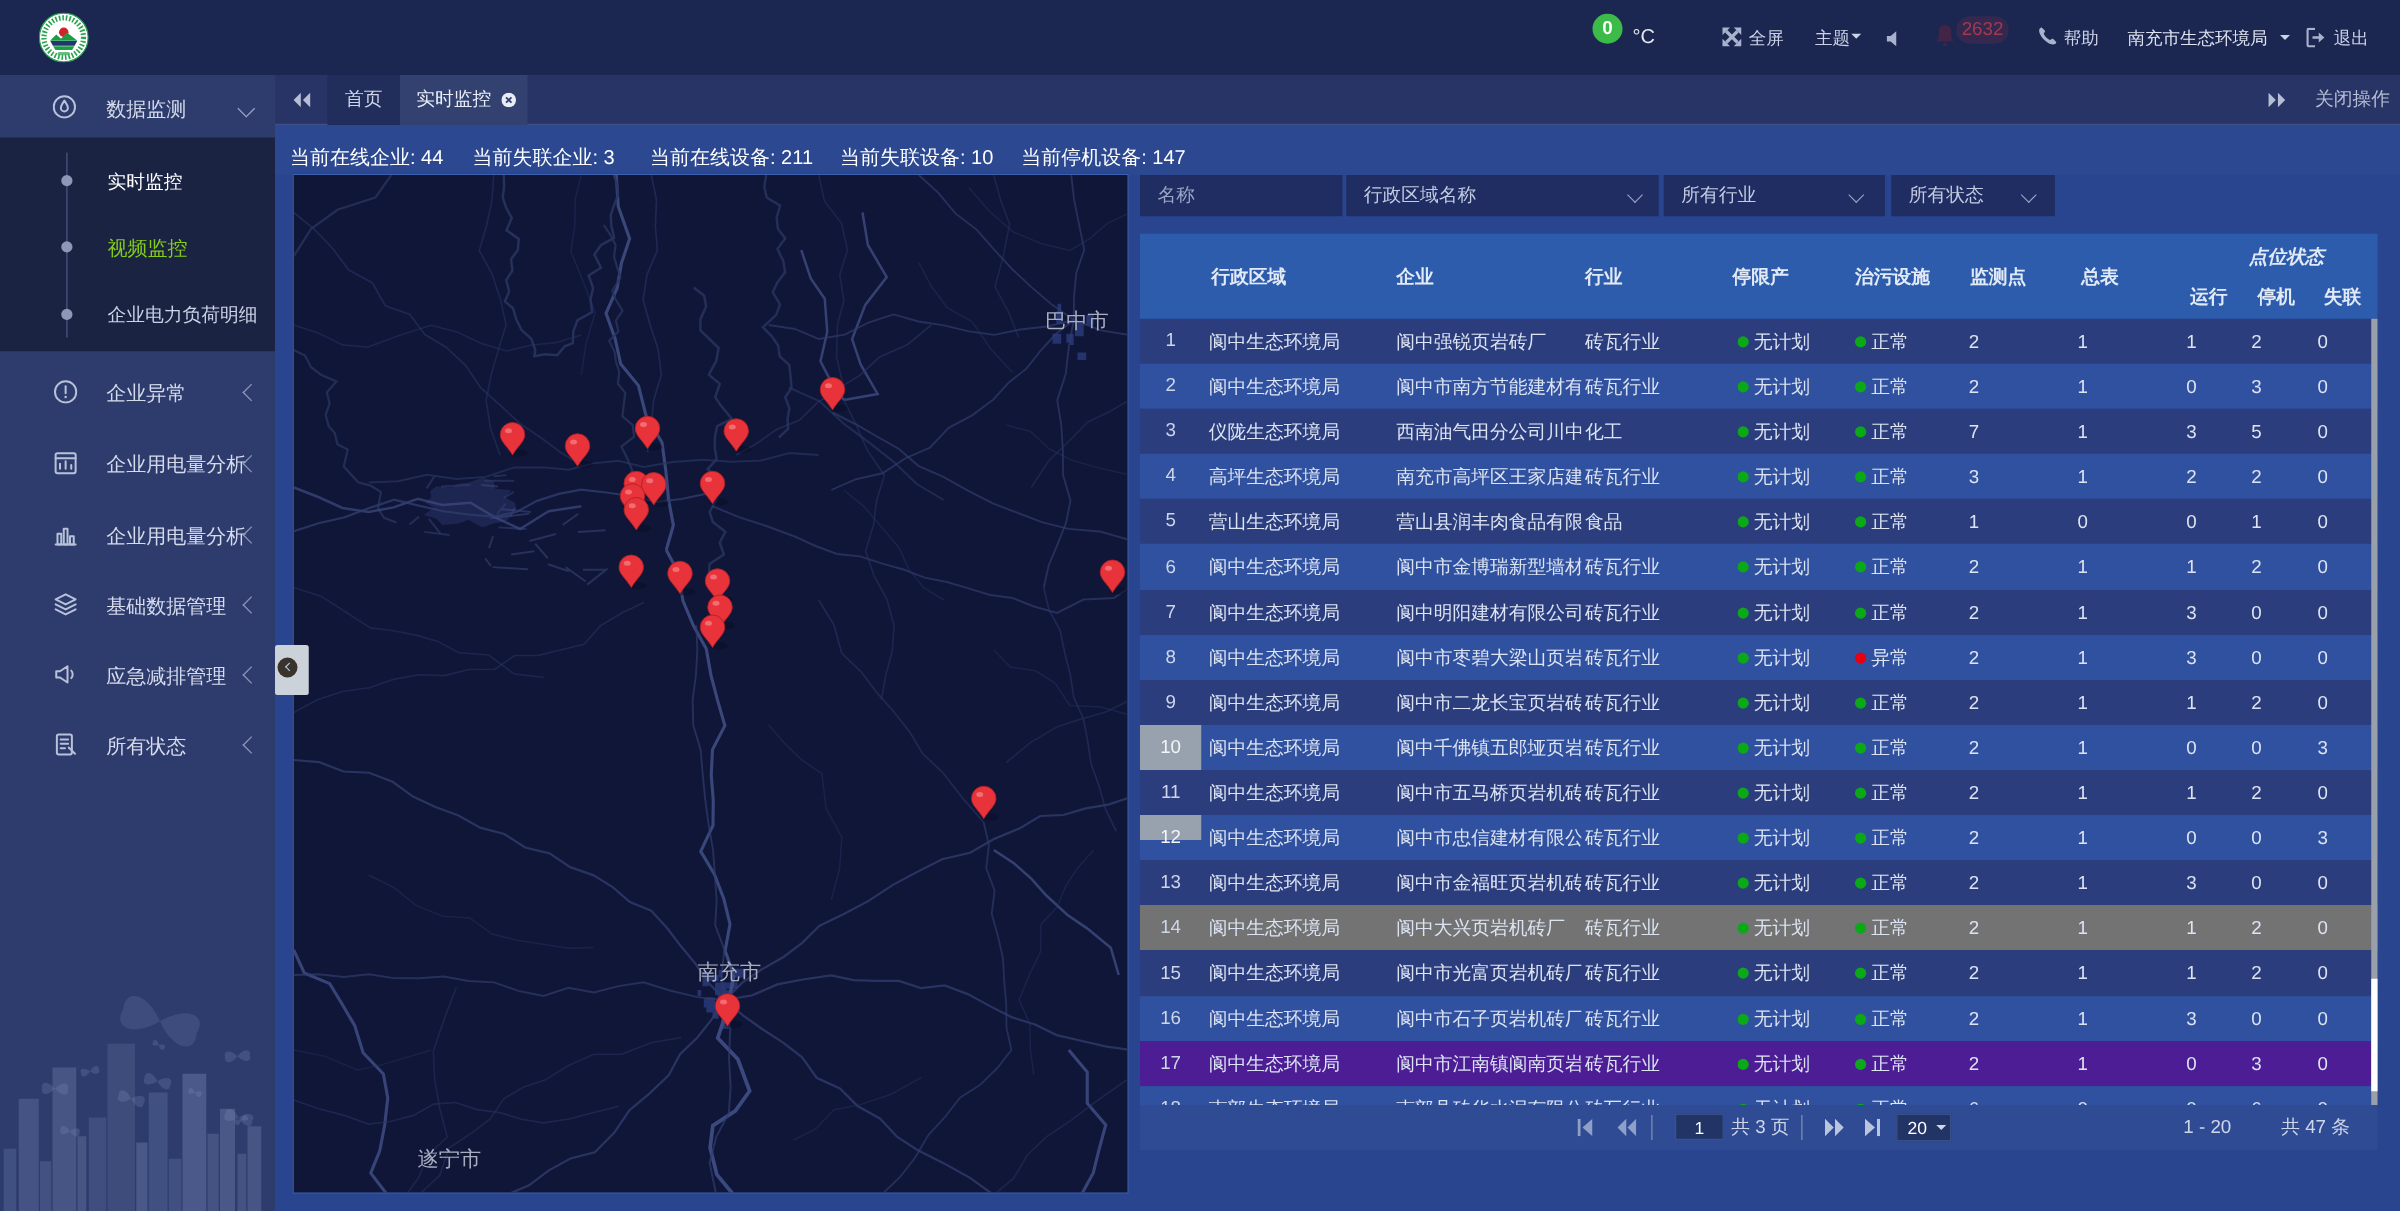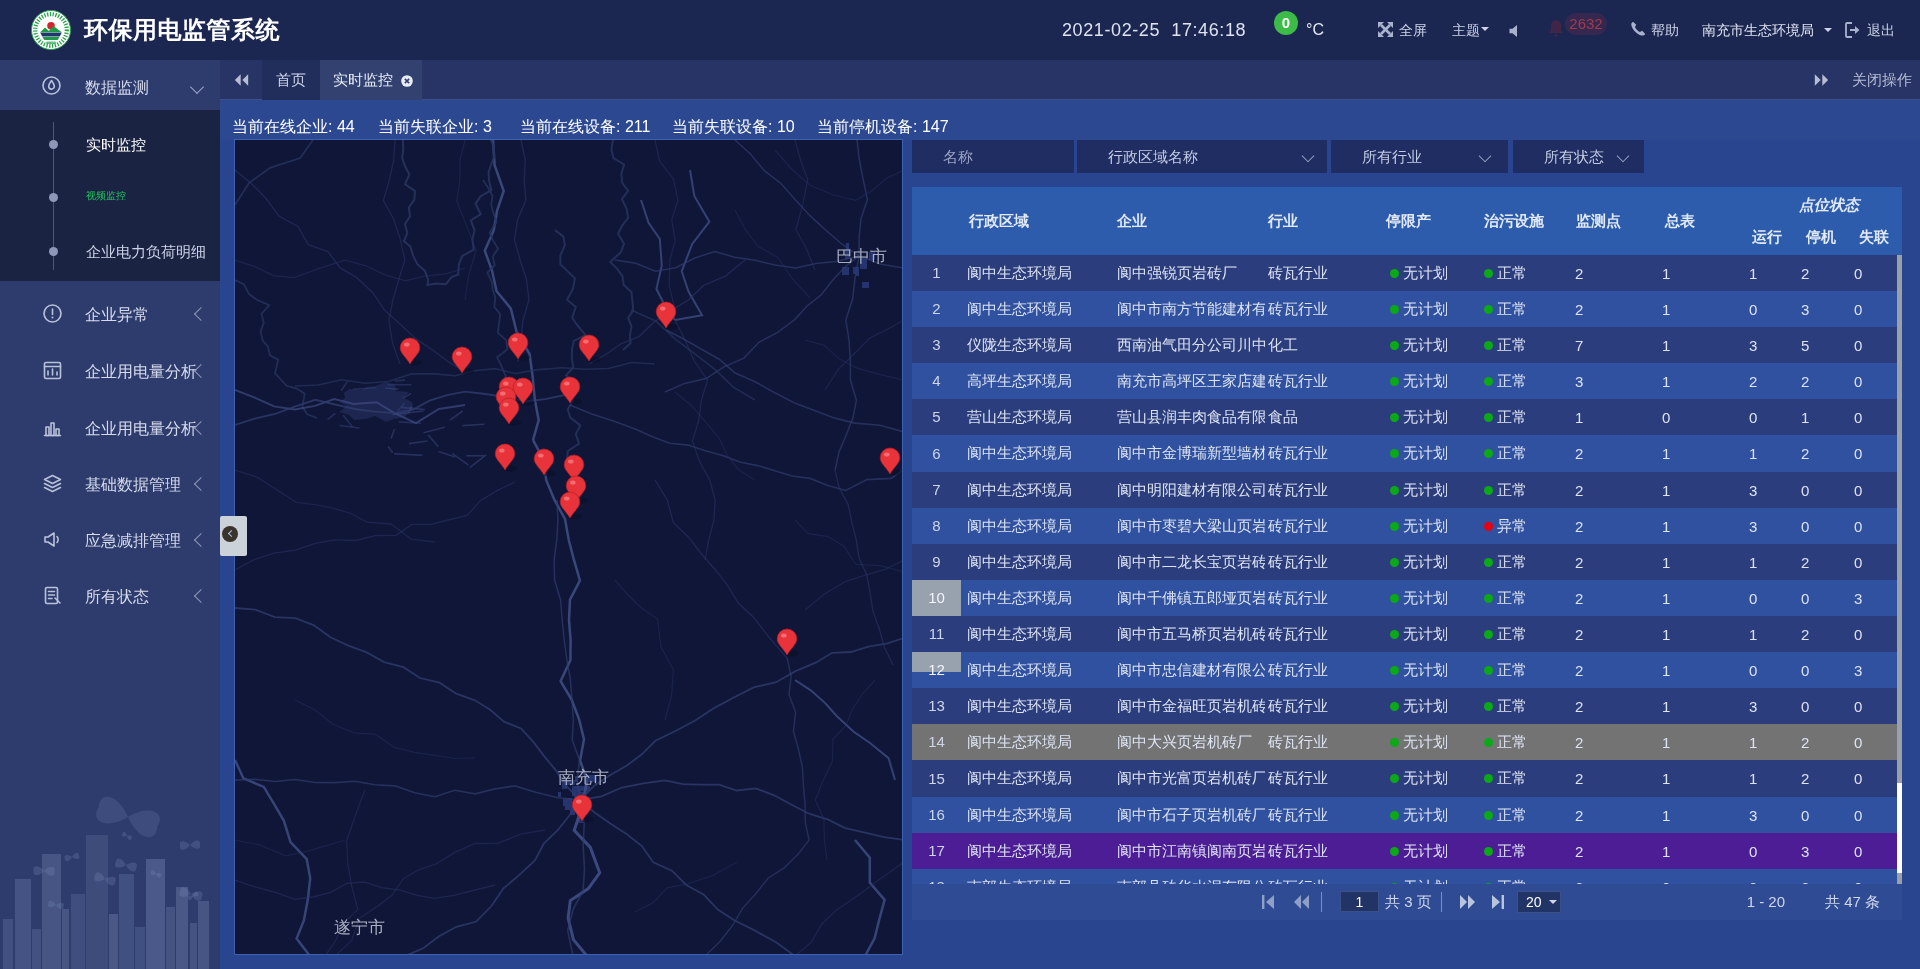--- a/index.html
+++ b/index.html
@@ -6,40 +6,38 @@
 .abs{position:absolute}
 .ico{fill:none;stroke:#b9c1da;stroke-width:1.6;stroke-linecap:round;stroke-linejoin:round}
 .dot{display:inline-block;width:9px;height:9px;border-radius:50%;margin-right:4px;vertical-align:-0.5px}
 .ct{color:#dce3f2;font-size:15px;top:0;height:100%;display:flex;align-items:center;white-space:nowrap;overflow:hidden}
 .num{color:#cdd5e8;font-size:15px;text-align:center}
 .numg{background:#98a1ae;color:#f2f4f8;font-size:15px;text-align:center}
 .row{left:0;width:990px;overflow:hidden}
 .hlab{position:absolute;color:#e2e9f7;font-size:15px;font-weight:bold;white-space:nowrap}
 .stat{position:absolute;top:7px;height:40px;line-height:40px;color:#fff;font-size:16px;white-space:nowrap}
 .mi{position:absolute;color:#d6dbec;font-size:16px;white-space:nowrap}
-.fsel{position:absolute;top:140px;height:33px;background:#1f2d62;color:#c3cbe2;font-size:15px;line-height:33px;padding-left:31px}
+.fsel{position:absolute;top:140px;height:33px;background:#1f2d62;color:#c3cbe2;font-size:15px;line-height:33px;padding-left:14px}
 .chev{position:absolute;width:10px;height:10px;border-right:1.6px solid #9aa6c8;border-bottom:1.6px solid #9aa6c8}
 .hitem{position:absolute;color:#ccd2e8;font-size:14px;white-space:nowrap;top:0;height:60px;line-height:60px}
 </style></head>
 <body>
 
 <div class="abs" style="left:0;top:0;width:1920px;height:60px;background:#1b2750">
   <svg class="abs" style="left:31px;top:10px" width="40" height="40" viewBox="0 0 40 40">
     <circle cx="20" cy="20" r="19.5" fill="#fff"></circle>
     <circle cx="20" cy="20" r="19.5" fill="none" stroke="#2aa34f" stroke-width="1"></circle>
     <circle cx="20" cy="20" r="15.8" fill="none" stroke="#2aa34f" stroke-width="4.2" stroke-dasharray="1.3,1.5"></circle>
     <circle cx="20" cy="20" r="12.6" fill="#fff"></circle>
     <circle cx="20" cy="15.8" r="3.8" fill="#d5232c"></circle>
     <path d="M9,22.5 L14,17.5 L17.8,21 L22.5,16 L31,22.5 Z" fill="#1d9c45"></path>
     <path d="M9.3,22.8 h21.4 l-2,3.8 h-17.4 Z" fill="#23356e"></path>
     <path d="M11.5,27 h17 l-1.8,3 h-13.4 Z" fill="#1d9c45"></path>
     <rect x="15" y="31.5" width="10" height="2.6" rx="1.3" fill="#2aa34f" opacity="0.7"></rect>
   </svg>
-  <div class="abs" style="left:84px;top:0;height:60px;line-height:60px;color:#fff;font-size:24px;font-weight:bold;letter-spacing:0.5px">环保用电监管系统</div>
-  <div class="hitem" style="left:1062px;font-size:18px;letter-spacing:0.6px;color:#dfe3f0">2021-02-25&nbsp; 17:46:18</div>
   <div class="abs" style="left:1274px;top:11px;width:24px;height:24px;border-radius:50%;background:#3dbb49;color:#fff;font-size:15px;text-align:center;line-height:24px;font-weight:bold">0</div>
   <div class="hitem" style="left:1306px;font-size:16px;color:#e6e9f2">°C</div>
   <svg class="abs" style="left:1377px;top:21px" width="17" height="17" viewBox="0 0 17 17">
     <g stroke="#aab3cd" stroke-width="2.6">
         <line x1="4" y1="4" x2="13" y2="13"></line>
         <line x1="13" y1="4" x2="4" y2="13"></line>
       </g>
     <g fill="#aab3cd">
         <path d="M1,1 h6 L1,7 Z"></path>
         <path d="M16,1 v6 L10,1 Z"></path>
@@ -138,21 +136,21 @@
 
   <svg class="abs" style="left:42px;top:16px" width="19" height="19" viewBox="0 0 19 19">
       <circle cx="9.5" cy="9.5" r="8.5" class="ico"></circle>
       <path d="M9.5,4.5 c1.8,2.6 2.8,4.2 2.8,5.8 a2.8,2.8 0 1 1 -5.6,0 C6.7,8.7 7.7,7.1 9.5,4.5 Z" class="ico" stroke-width="1.3"></path>
     </svg>
   <div class="mi" style="left:85px;top:18px">数据监测</div>
   <div class="chev" style="left:192px;top:22px;transform:rotate(45deg)"></div>
   <div class="abs" style="left:49px;top:80px;width:9px;height:9px;border-radius:50%;background:#8d97b8"></div>
   <div class="mi" style="left:86px;top:76px;font-size:15px;color:#fff">实时监控</div>
   <div class="abs" style="left:49px;top:133px;width:9px;height:9px;border-radius:50%;background:#8d97b8"></div>
-  <div class="mi" style="left:86px;top:129px;font-size:10px;color:#22c55e">视频监控</div>
+  <div class="mi" style="left:86px;top:129px;font-size:16px;color:#84cc16">视频监控</div>
   <div class="abs" style="left:49px;top:187px;width:9px;height:9px;border-radius:50%;background:#8d97b8"></div>
   <div class="mi" style="left:86px;top:183px;font-size:15px;color:#ccd3e8">企业电力负荷明细</div>
   <svg class="abs" style="left:43px;top:244px" width="19" height="19" viewBox="0 0 19 19">
       <circle cx="9.5" cy="9.5" r="8.5" class="ico"></circle>
       <path d="M9.5,5 v5.5" class="ico"></path>
       <circle cx="9.5" cy="13.5" r="1" fill="#b9c1da"></circle>
     </svg>
 <div class="mi" style="left:85px;top:245px">企业异常</div>
 <div class="abs chev" style="left:196px;top:249px;transform:rotate(135deg);border-color:#8d97b8"></div>
 <svg class="abs" style="left:43px;top:301px" width="19" height="19" viewBox="0 0 19 19">

